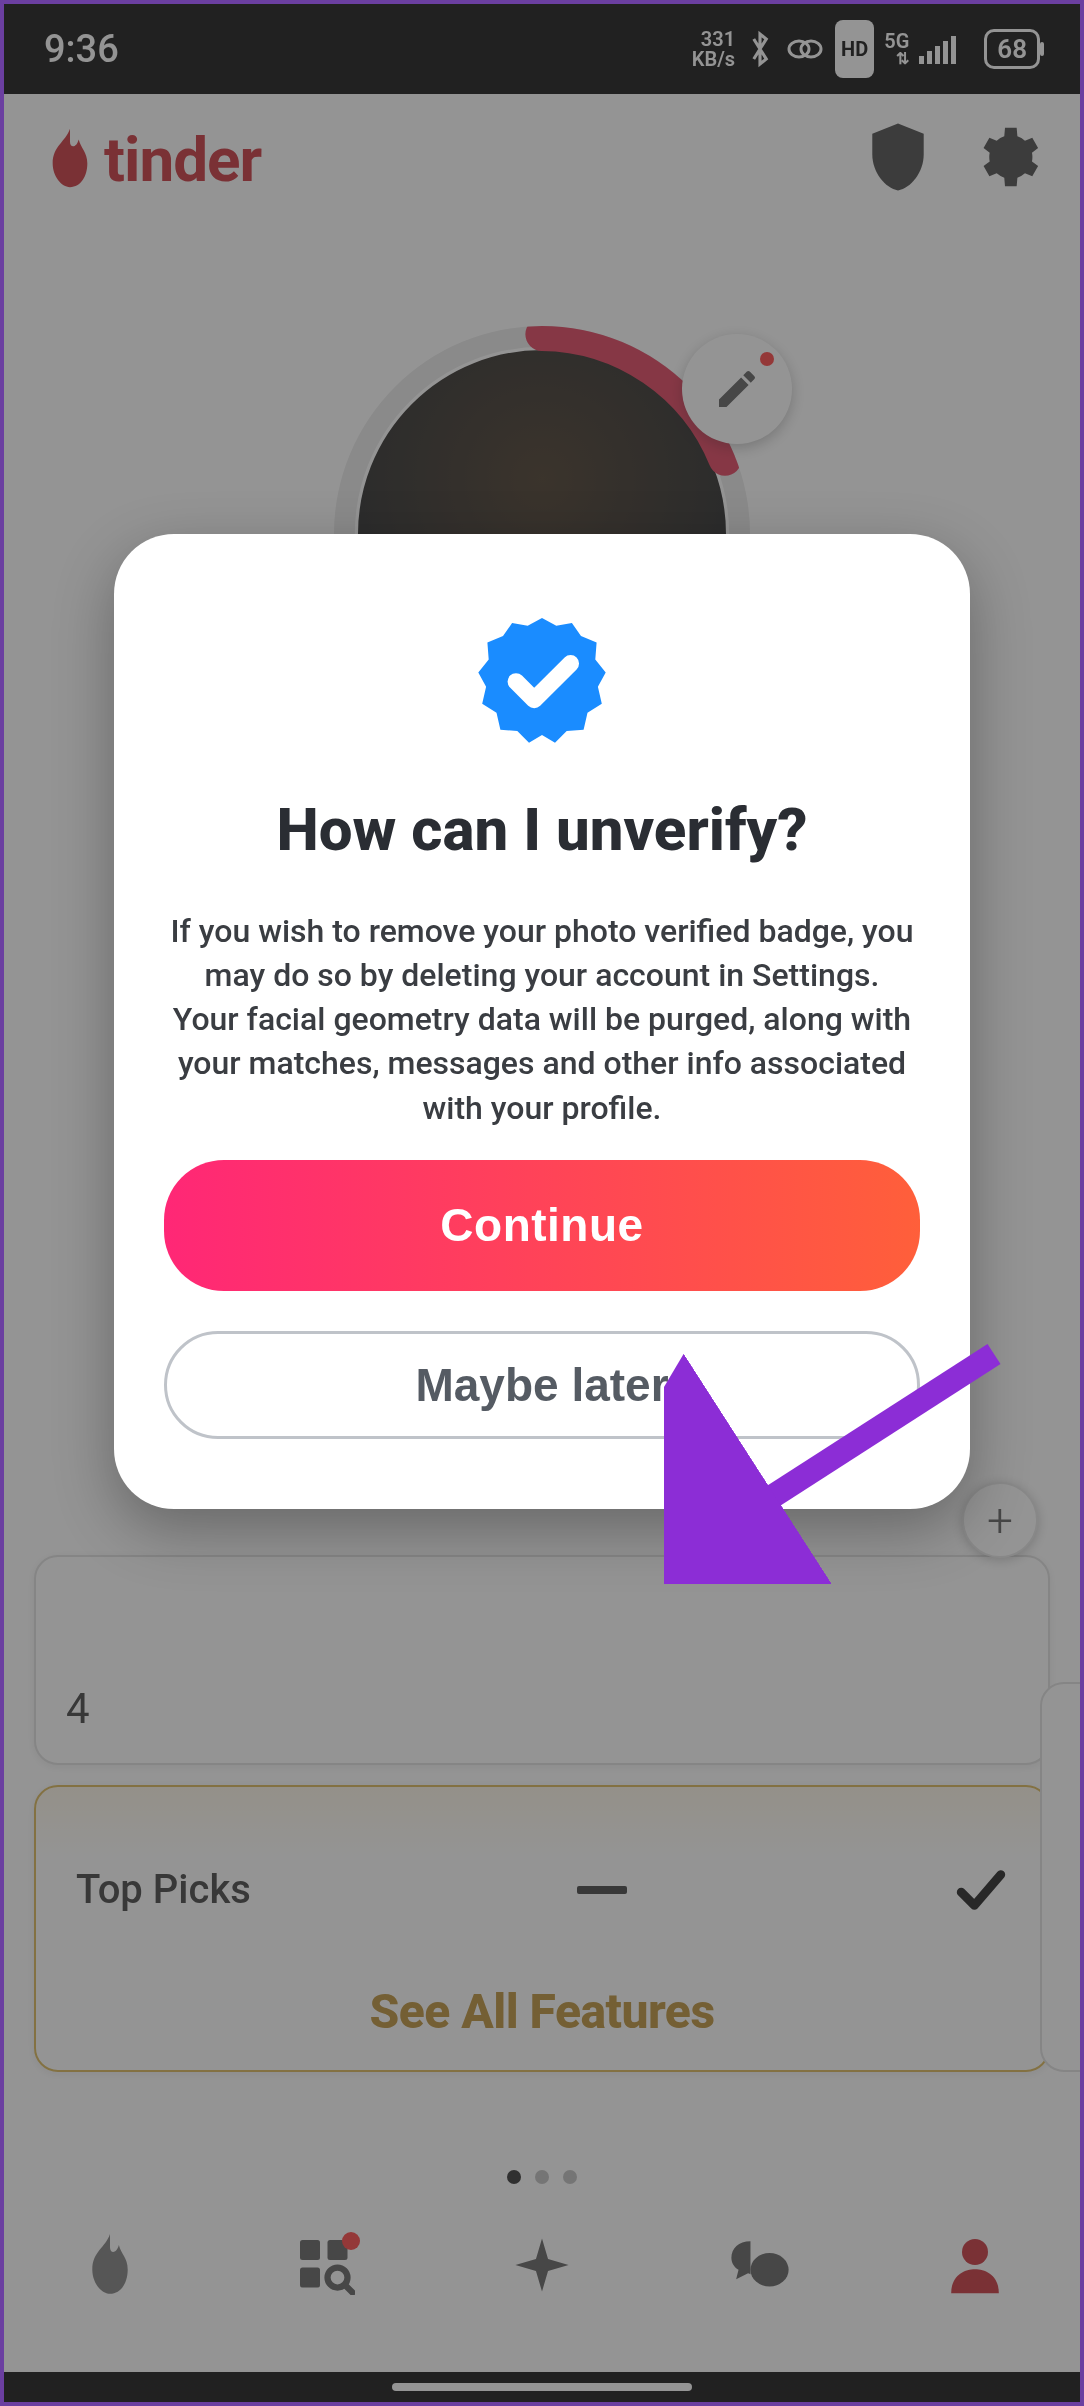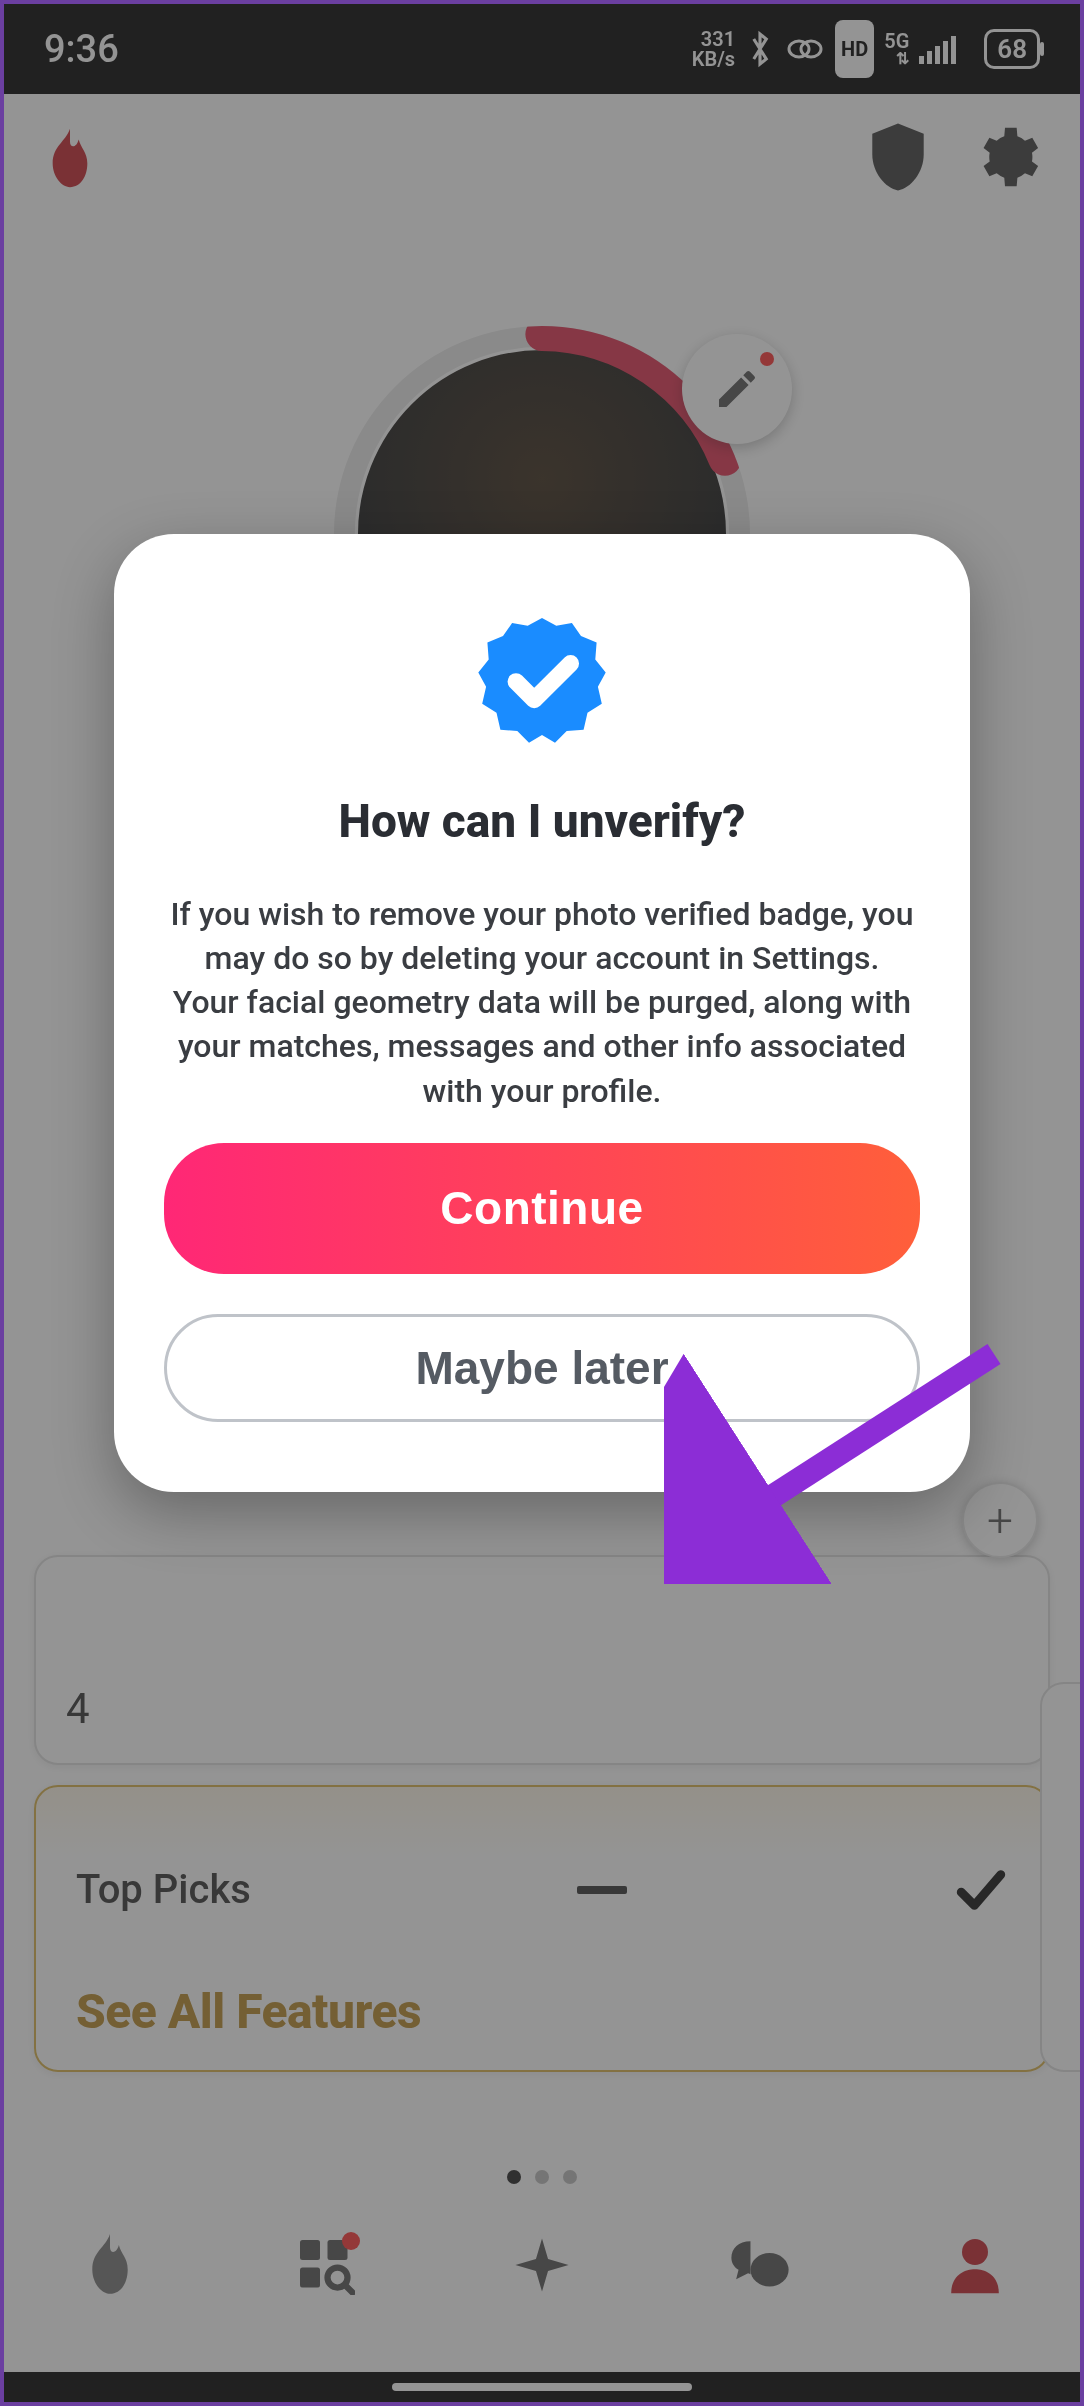--- a/index.html
+++ b/index.html
@@ -83,42 +83,42 @@
   .cards-section { position:absolute; bottom:300px; left:0; right:0; padding:0 30px;}
   .feature-card {
     border:2px solid #d9b24a; border-radius:24px;
     background:linear-gradient(180deg,#fff7e6 0%, #fff 25%);
     padding: 79px 40px 30px 40px;
     box-shadow:0 2px 8px rgba(0,0,0,.08);
   }
   .top-picks-row{ display:flex; align-items:center; justify-content:space-between; font-size:40px; color:#333; font-weight:500; margin-bottom:70px;}
   .minus{ width:50px; height:8px; background:#333; border-radius:2px;}
   .check svg{ display:block;}
-  .see-all{ font-size:48px; font-weight:800; color:#b88a2a; letter-spacing:-0.5px;}
+  .see-all{ text-align:center; font-size:48px; font-weight:800; color:#b88a2a; letter-spacing:-0.5px;}
   .right-card{ position:absolute; right:-20px; bottom:300px; width:60px; height:390px; background:#fff; border:2px solid #ddd; border-radius:24px 0 0 24px;}
   .add-fab{ position:absolute; top:-75px; right:10px; width:76px; height:76px; border-radius:50%; background:#fff; box-shadow:0 2px 12px rgba(0,0,0,.25); border:2px solid #e5e5e5; display:flex; align-items:center; justify-content:center; font-size:46px; color:#555; font-weight:300;}
   .card-bg{ position:absolute; top:0; left:30px; right:30px; height:210px; background:#fff; border:2px solid #ddd; border-radius:24px; box-shadow:0 2px 8px rgba(0,0,0,.08);}
   .card-bg .four{ position:absolute; left:30px; bottom:30px; font-size:42px; color:#333;}
   .dots{ position:absolute; bottom:188px; left:0; right:0; display:flex; gap:14px; justify-content:center;}
   .dots span{ width:14px; height:14px; border-radius:50%; background:#bbb;}
   .dots span.active{ background:#222;}
   .bottom-nav{ position:absolute; bottom:30px; left:0; right:0; height:150px; background:#fff; display:flex; align-items:center; justify-content:space-around;}
   .home-indicator{ position:absolute; bottom:0; left:0; right:0; height:30px; background:#000; display:flex; align-items:center; justify-content:center;}
   .home-indicator .bar{ width:300px; height:8px; background:#fff; border-radius:10px;}
   .overlay{ position:absolute; inset:0; background:rgba(60,60,60,.55); z-index:10;}
   .modal{
     position:absolute; left:110px; right:110px; top:530px;
     background:#fff; border-radius:60px;
     padding: 80px 50px 70px 50px;
     z-index:20;
     box-shadow:0 20px 60px rgba(0,0,0,.3);
     text-align:center;
   }
   .verify-badge{ width:130px; height:130px; margin:0 auto 50px auto; }
-  .modal-title{ font-size:46px; font-weight:800; color:#2a2d33; margin-bottom:44px;text-align:center;}
+  .modal-title{ font-size:60px; font-weight:800; color:#2a2d33; margin-bottom:44px;text-align:center;}
   .modal-body{ font-size:32px; line-height:1.38; color:#3a3d42; font-weight:500; margin-bottom:30px; padding:0 6px;}
   .learn-link{ font-size:42px; font-weight:700; color:#1678e5; margin-bottom:54px; display:block;}
   .btn-primary{
     width:100%; height:131px; border:none; border-radius:60px;
     background:linear-gradient(90deg,#ff2776 0%, #ff5f3a 100%);
     color:#fff; font-size:46px; font-weight:700; letter-spacing:.5px;
     cursor:pointer; margin-bottom:40px;
   }
   .btn-secondary{
     width:100%; height:108px; border:3px solid #bfc3c9; border-radius:60px;
@@ -173,20 +173,21 @@
       </div>
     </div>
   </div>
 
   <div class="screen">
     <div class="app-header">
       <div class="brand">
         <svg width="52" height="62" viewBox="0 0 24 28">
           <path fill="#c5252e" d="M12 0 C10 6 4 8 4 16 C4 22 8 27 12 27 C17 27 20 22 20 16 C20 11 17 9 16 5 C15 9 12 9 12 6 C12 3 12 0 12 0 Z"></path>
         </svg>
+        <span class="brand-text">tinder</span>
       </div>
       <div class="header-icons">
         <span>
           <svg width="64" height="72" viewBox="0 0 24 28" fill="#3d3d3d">
             <path d="M12 1 L22 5 V13 C22 20 17 26 12 27 C7 26 2 20 2 13 V5 Z"></path>
           </svg>
         </span>
         <span>
           <svg width="70" height="70" viewBox="0 0 24 24" fill="#3d3d3d">
             <path d="M12 8a4 4 0 100 8 4 4 0 000-8zm9.4 4a7.5 7.5 0 00-.15-1.5l2.1-1.6-2-3.5-2.5 1a7.6 7.6 0 00-2.6-1.5L16 2h-4l-.25 2.9a7.6 7.6 0 00-2.6 1.5l-2.5-1-2 3.5 2.1 1.6A7.5 7.5 0 006.6 12c0 .5.05 1 .15 1.5l-2.1 1.6 2 3.5 2.5-1a7.6 7.6 0 002.6 1.5L12 22h4l.25-2.9a7.6 7.6 0 002.6-1.5l2.5 1 2-3.5-2.1-1.6c.1-.5.15-1 .15-1.5z"></path>

